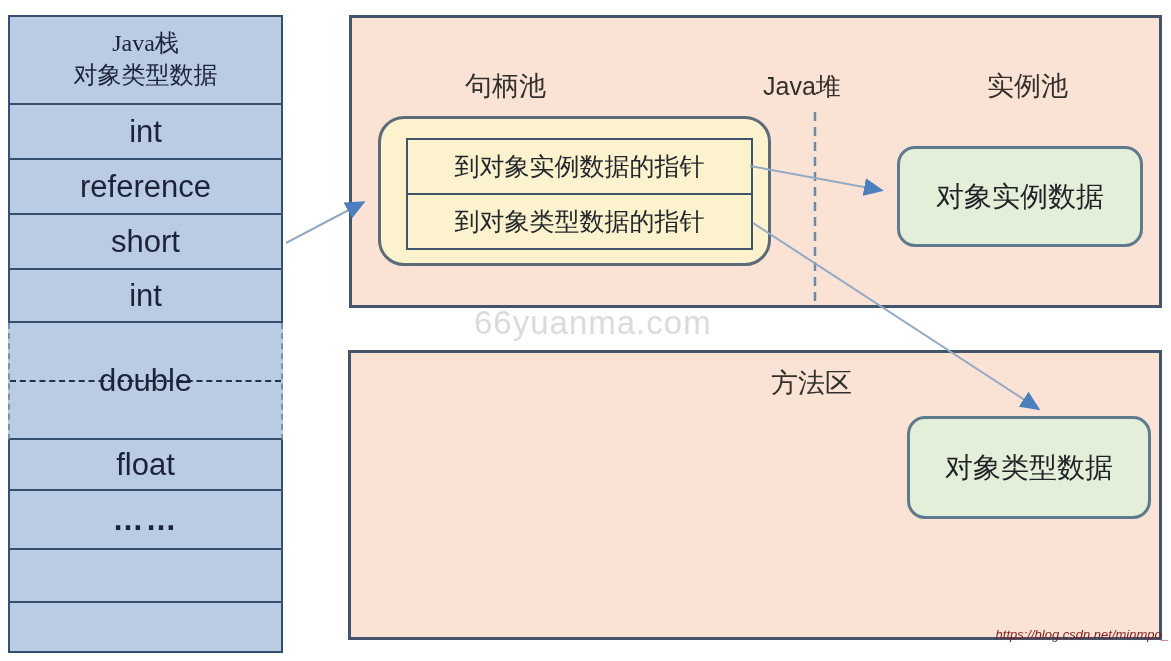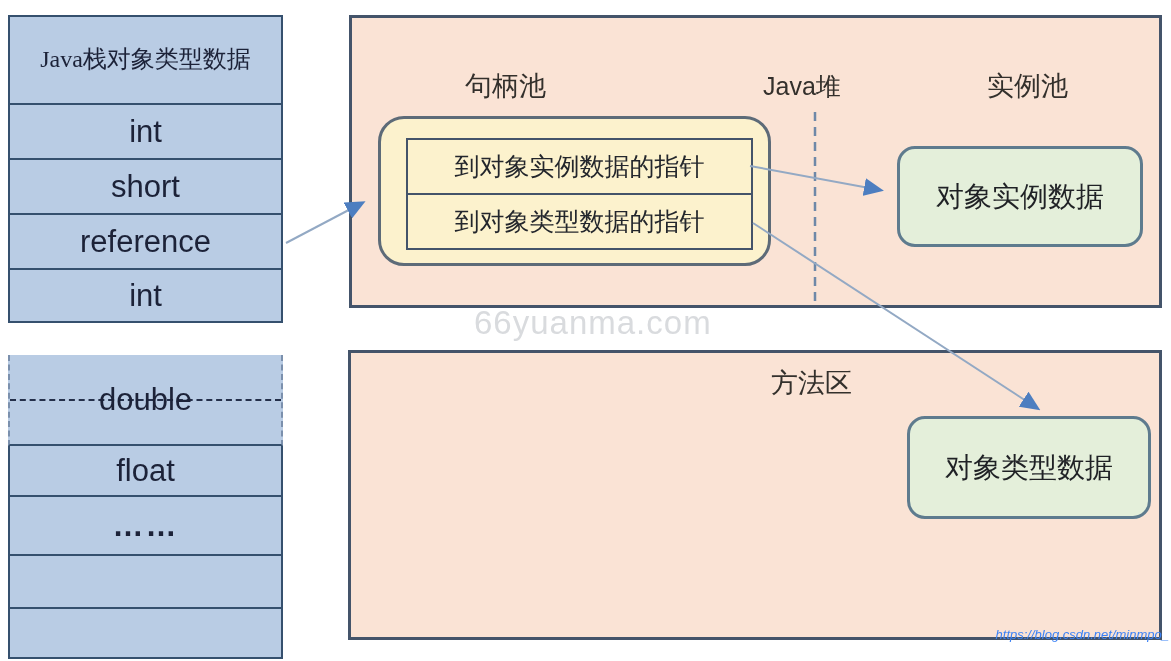--- a/index.html
+++ b/index.html
@@ -12,29 +12,29 @@
   .stack { position:absolute; left:8px; top:15px; width:275px; }
   .srow {
     box-sizing:border-box; position:relative;
     border-left:2px solid #35506e; border-right:2px solid #35506e;
     border-bottom:2px solid #35506e;
     background:#b9cce4; display:flex; align-items:center; justify-content:center;
     color:#1c2238; font-size:31px;
   }
   .srow:first-child { border-top:2px solid #35506e; }
   .srow-header {
-    height:90px; flex-direction:row; line-height:1.32; font-size:24px;
+    height:90px; flex-direction:column; line-height:1.32; font-size:24px;
     font-family:"Liberation Serif", serif;
     justify-content:center;
   }
   .h55 { height:55px; } .h53 { height:53px; } .h51 { height:51px; }
   .h59 { height:59px; } .h50 { height:50px; }
   .srow-double {
-    height:91px;
-    border-left:2px dashed #7b90ad; border-right:2px dashed #7b90ad;margin-top:32px;
+    height:117px;
+    border-left:2px dashed #7b90ad; border-right:2px dashed #7b90ad;
   }
   .srow-double::before {
     content:""; position:absolute; left:0; right:0; top:50%; margin-top:-1px;
     border-top:2px dashed #242f4a;
   }
   .srow-double .cell-text { position:relative; }
   .srow-dots { font-weight:bold; letter-spacing:2px; }
 
   
   .panel {
@@ -84,44 +84,44 @@
   
   .overlay { position:absolute; left:0; top:0; width:1171px; height:661px;
              pointer-events:none; z-index:5; }
 
   
   .wm-center {
     position:absolute; left:474px; top:304px; color:#d9dbde; font-size:33px;
     letter-spacing:1px; z-index:1;text-align:center;
   }
   .wm-corner {
-    position:absolute; right:2px; top:627px; color:#3b82f6; font-size:13px;
+    position:absolute; right:2px; top:627px; color:#7f1d1d; font-size:13px;
     font-style:italic; z-index:6;
   }
 </style>
 </head>
 <body>
 
 <div class="canvas">
 
   <div class="wm-center">66yuanma.com</div>
 
   <div class="stack">
     <div class="srow srow-header">
       <span>Java栈</span>
       <span>对象类型数据</span>
     </div>
     <div class="srow h55">
       <span class="cell-text">int</span>
     </div>
     <div class="srow h55">
-      <span class="cell-text">short</span>
+      <span class="cell-text">reference</span>
     </div>
     <div class="srow h55">
-      <span class="cell-text">reference</span>
+      <span class="cell-text">short</span>
     </div>
     <div class="srow h53">
       <span class="cell-text">int</span>
     </div>
     <div class="srow srow-double">
       <span class="cell-text">double</span>
     </div>
     <div class="srow h51">
       <span class="cell-text">float</span>
     </div>

